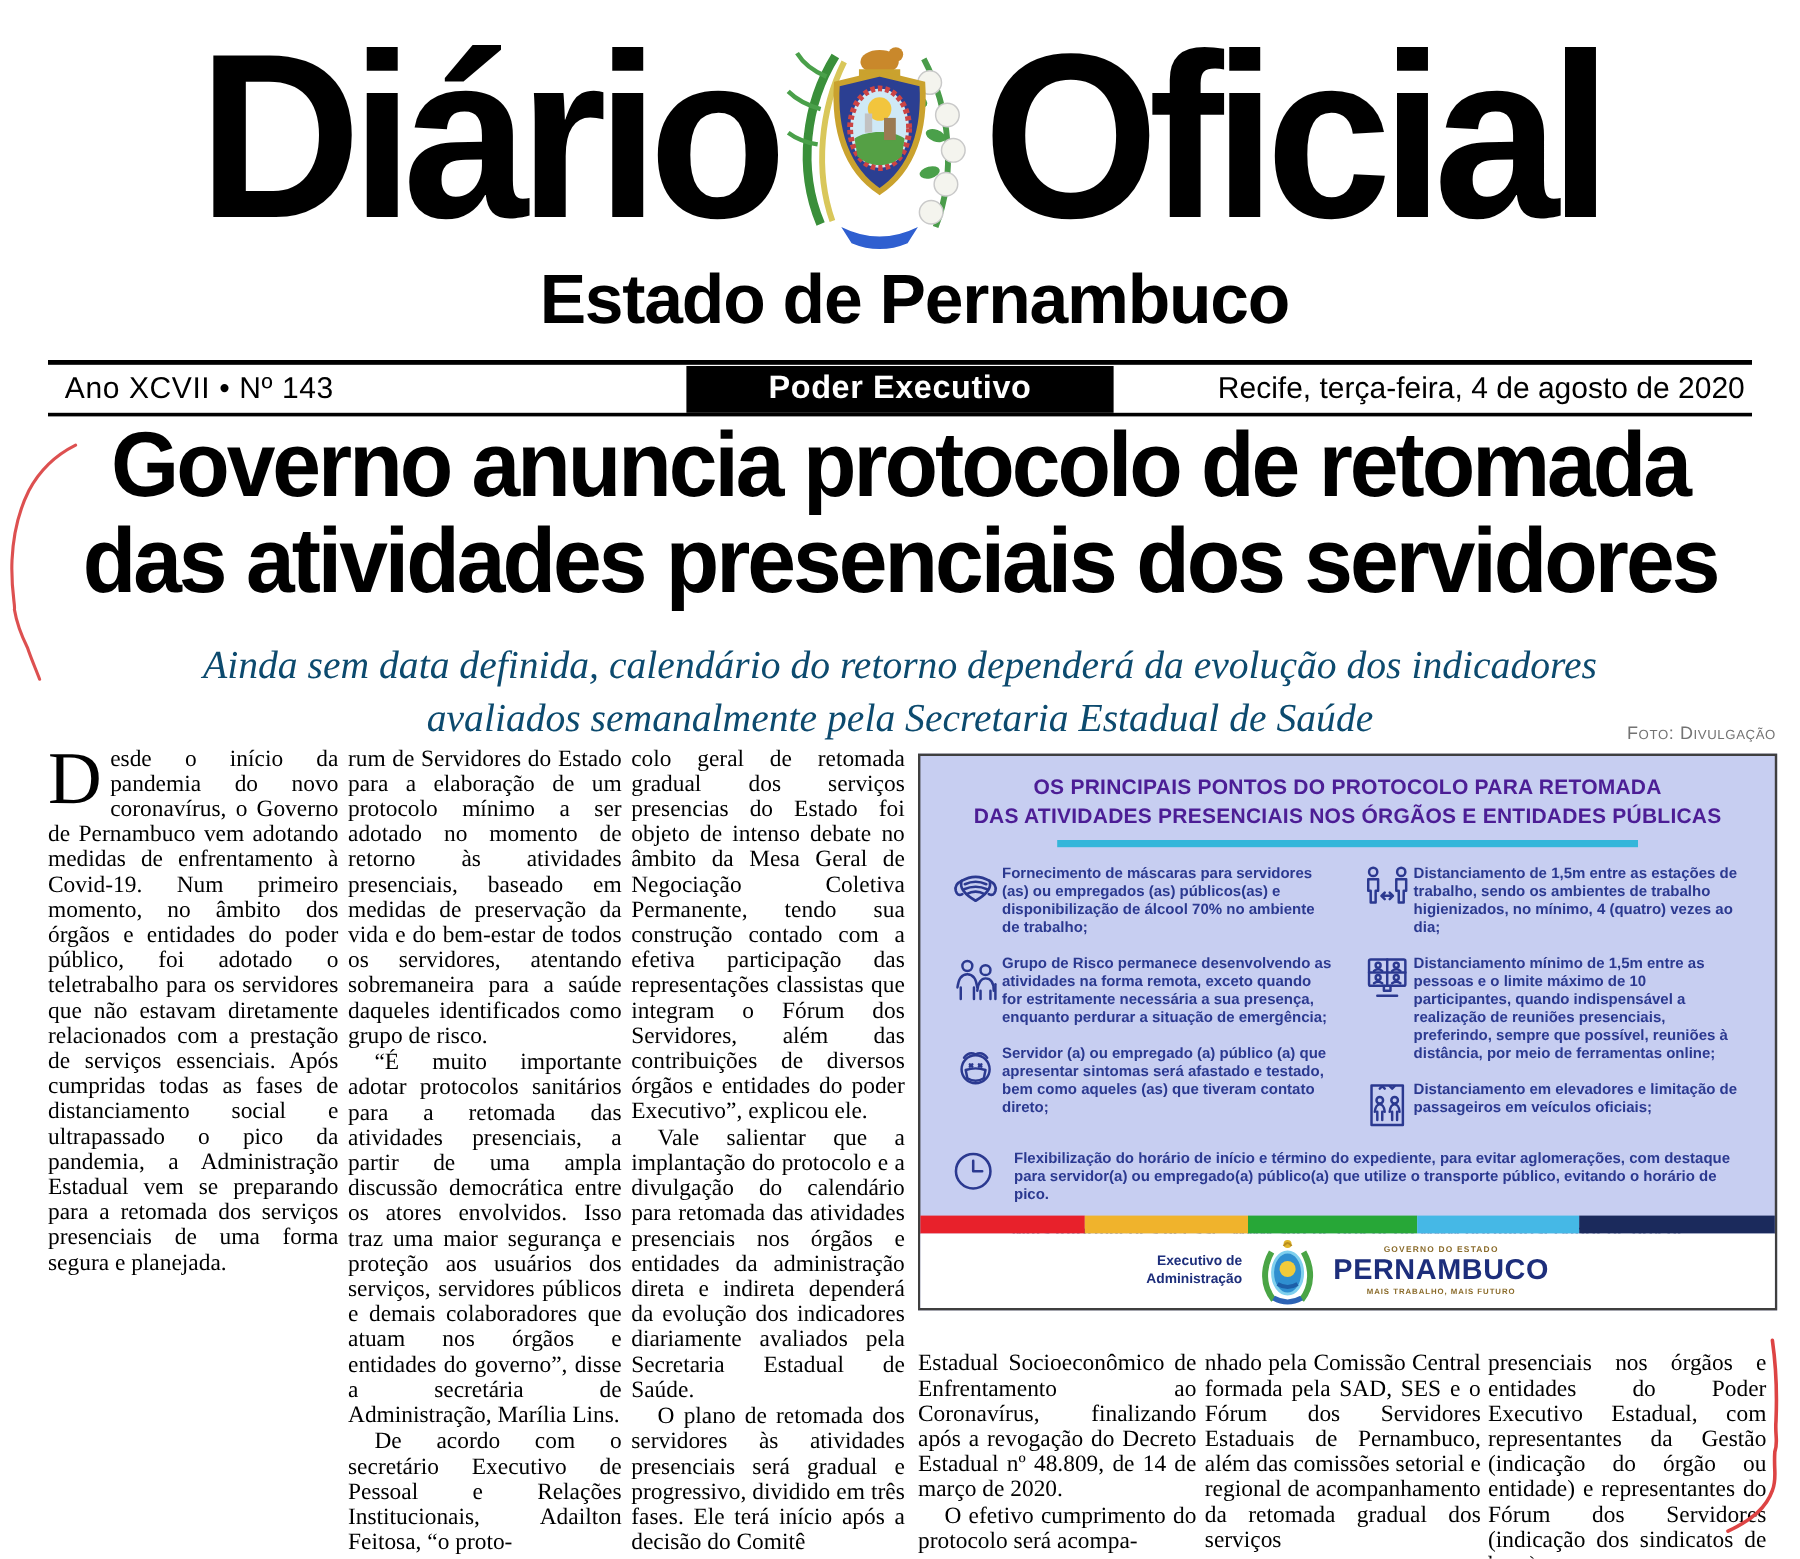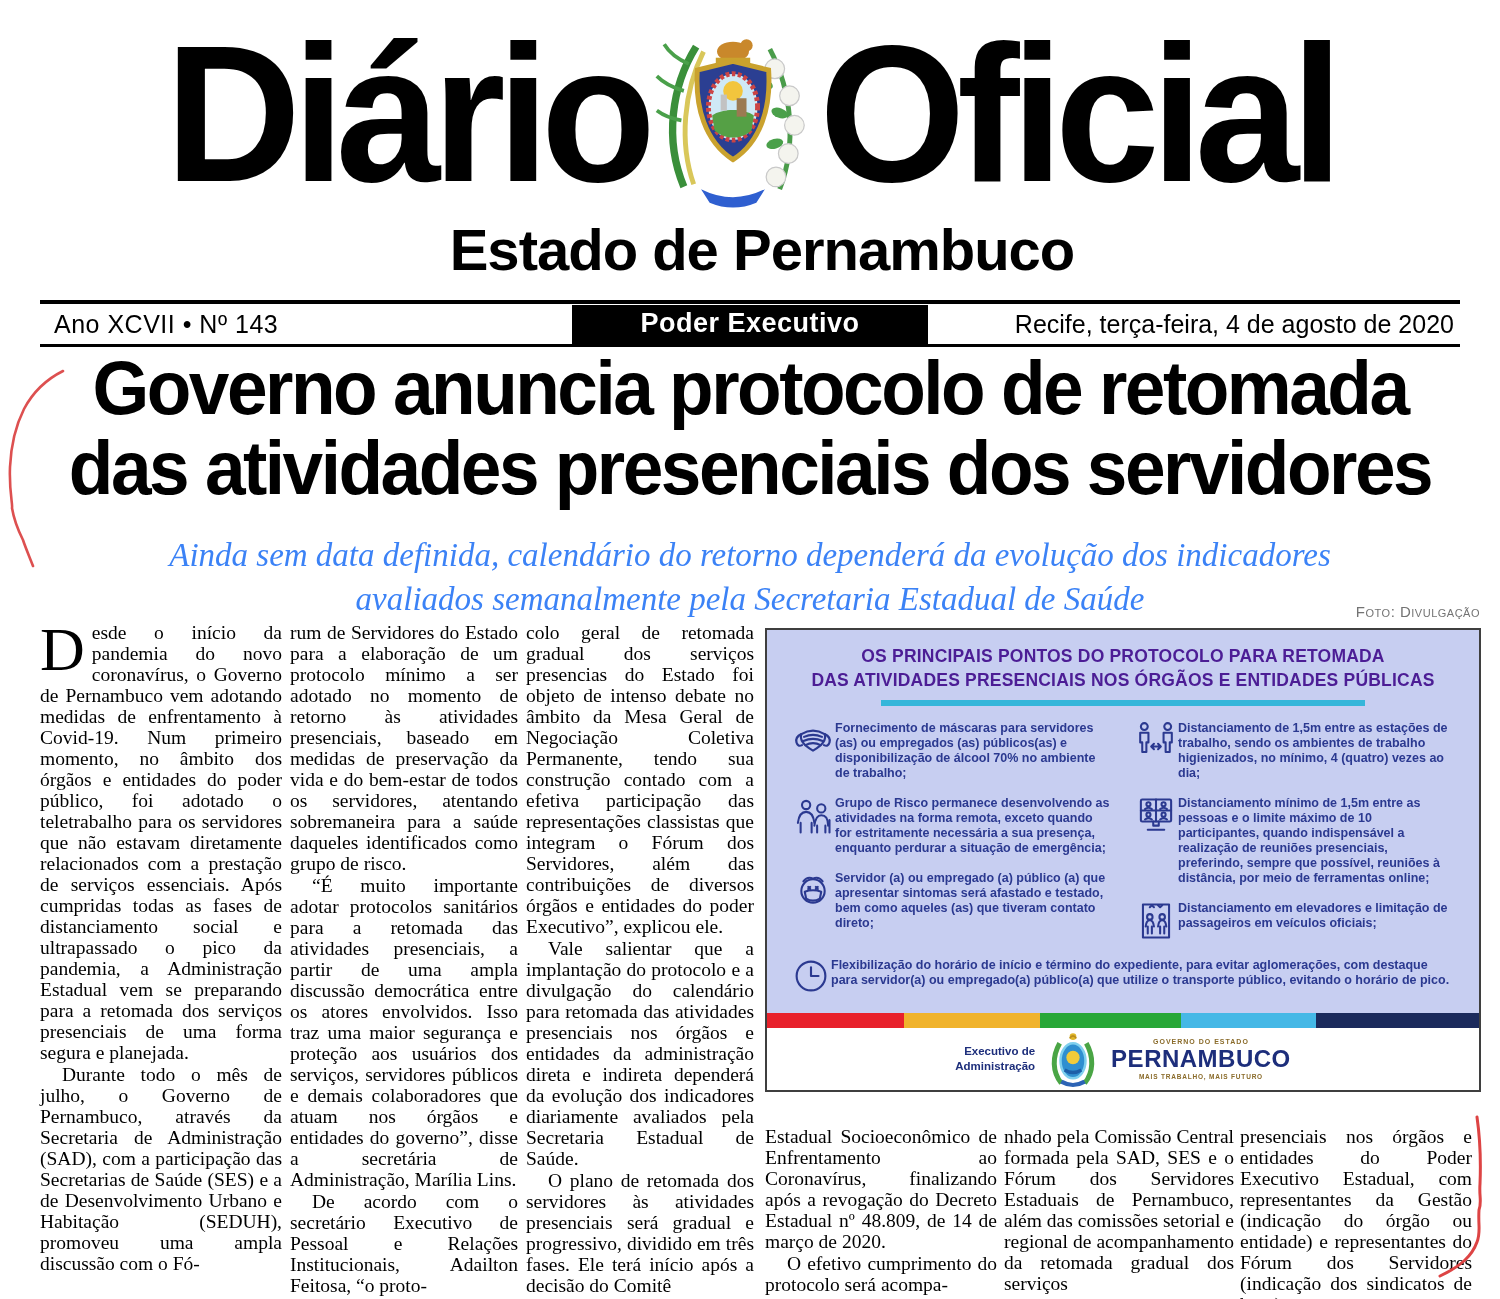--- a/index.html
+++ b/index.html
@@ -23,21 +23,21 @@
   .edition{justify-self:start;padding-left:14px;letter-spacing:0.5px;}
   .power-box{justify-self:center;background:#000;color:#fff;font-weight:700;font-size:27px;
              padding:3px 68px 5px;letter-spacing:0.5px;}
   .dateline{justify-self:end;padding-right:6px;}
 
   
   .headline{position:absolute;top:352px;left:30px;width:1440px;margin:0;text-align:center;
             font-family:"Liberation Sans",sans-serif;font-weight:700;font-size:73px;
             letter-spacing:-2.5px;line-height:1.04;transform:scaleY(1.05);}
   .subheadline{position:absolute;top:534px;left:125px;width:1250px;text-align:center;
-               font-style:italic;font-size:33px;line-height:1.32;color:#3b82f6;}
+               font-style:italic;font-size:33px;line-height:1.32;color:#0c4a6e;}
 
   .photo-credit{position:absolute;top:603px;right:20px;font-family:"Liberation Sans",sans-serif;
                 font-size:15px;color:#737373;font-variant:small-caps;letter-spacing:0.5px;}
 
   
   .col{position:absolute;text-align:justify;font-size:19.5px;line-height:21px;}
   .col p{margin:0;}
   .col p + p{text-indent:22px;margin-top:1px;}
   .dropcap{float:left;font-size:62px;line-height:50px;padding:2px 7px 0 0;font-weight:400;}
   .c1{left:40px;top:622px;width:242px;}
@@ -53,21 +53,21 @@
                font-family:"Liberation Sans",sans-serif;color:#2b3990;}
   .ig-title{margin:15px 30px 0;text-align:center;font-weight:700;font-size:17.5px;
             line-height:1.35;color:#4c1d95;letter-spacing:0.2px;}
   .ig-underline{width:484px;height:6px;margin:8px auto 13px;}
   .ig-cols{display:flex;gap:22px;padding:0 24px;}
   .ig-col{flex:1;}
   .ig-item{display:flex;margin-bottom:13px;align-items:flex-start;}
   .ig-icon{width:44px;height:44px;flex:none;}
   .ig-icon svg{width:100%;height:100%;}
   .ig-text{font-size:12.5px;line-height:1.2;font-weight:700;color:#2b3990;padding-top:2px;}
-  .ig-wide{display:flex;padding:0 24px;align-items:flex-start;margin-top:0;}
+  .ig-wide{display:flex;gap:14px;padding:0 24px;align-items:flex-start;margin-top:0;}
   .ig-wide .ig-icon{width:40px;height:40px;}
   .ig-info{text-align:center;font-weight:700;font-size:14.5px;color:#1d2e7b;margin-top:16px;}
   .ig-stripe{position:absolute;left:0;right:0;bottom:62px;height:15px;display:flex;}
   .ig-stripe div{height:100%;}
   .s1{width:19.3%;} .s2{width:19.1%;} .s3{width:19.7%;} .s4{width:19%;} .s5{width:22.9%;}
   .ig-footer{position:absolute;left:0;right:0;bottom:0;height:62px;background:#fff;
              display:flex;align-items:center;justify-content:center;gap:13px;}
   .ig-org{font-size:11.5px;font-weight:700;color:#1d2e7b;text-align:right;line-height:1.3;}
   .ig-gov{text-align:center;color:#1d2e7b;line-height:1;}
   .ig-gov-top{font-size:7px;font-weight:700;letter-spacing:1px;color:#8a6b2a;margin-bottom:2px;}
@@ -125,21 +125,20 @@
   <h1 class="headline">
     <span>Governo anuncia protocolo de retomada</span><br>
     <span>das atividades presenciais dos servidores</span>
   </h1>
   <div class="subheadline">Ainda sem data definida, calendário do retorno dependerá da evolução dos indicadores avaliados semanalmente pela Secretaria Estadual de Saúde</div>
 
   <div class="photo-credit">Foto: Divulgação</div>
 
   <div class="col c1">
     <p><span class="dropcap">D</span><span>esde o início da pandemia do novo coronavírus, o Governo de Pernambuco vem adotando medidas de enfrentamento à Covid-19. Num primeiro momento, no âmbito dos órgãos e entidades do poder público, foi adotado o teletrabalho para os servidores que não estavam diretamente relacionados com a prestação de serviços essenciais. Após cumpridas todas as fases de distanciamento social e ultrapassado o pico da pandemia, a Administração Estadual vem se preparando para a retomada dos serviços presenciais de uma forma segura e planejada.</span></p>
-    <p>Durante todo o mês de julho, o Governo de Pernambuco, através da Secretaria de Administração (SAD), com a participação das Secretarias de Saúde (SES) e a de Desenvolvimento Urbano e Habitação (SEDUH), promoveu uma ampla discussão com o Fó-</p>
   </div>
   <div class="col c2">
     <p>rum de Servidores do Estado para a elaboração de um protocolo mínimo a ser adotado no momento de retorno às atividades presenciais, baseado em medidas de preservação da vida e do bem-estar de todos os servidores, atentando sobremaneira para a saúde daqueles identificados como grupo de risco.</p>
     <p>“É muito importante adotar protocolos sanitários para a retomada das atividades presenciais, a partir de uma ampla discussão democrática entre os atores envolvidos. Isso traz uma maior segurança e proteção aos usuários dos serviços, servidores públicos e demais colaboradores que atuam nos órgãos e entidades do governo”, disse a secretária de Administração, Marília Lins.</p>
     <p>De acordo com o secretário Executivo de Pessoal e Relações Institucionais, Adailton Feitosa, “o proto-</p>
   </div>
   <div class="col c3">
     <p>colo geral de retomada gradual dos serviços presencias do Estado foi objeto de intenso debate no âmbito da Mesa Geral de Negociação Coletiva Permanente, tendo sua construção contado com a efetiva participação das representações classistas que integram o Fórum dos Servidores, além das contribuições de diversos órgãos e entidades do poder Executivo”, explicou ele.</p>
     <p>Vale salientar que a implantação do protocolo e a divulgação do calendário para retomada das atividades presenciais nos órgãos e entidades da administração direta e indireta dependerá da evolução dos indicadores diariamente avaliados pela Secretaria Estadual de Saúde.</p>
     <p>O plano de retomada dos servidores às atividades presenciais será gradual e progressivo, dividido em três fases. Ele terá início após a decisão do Comitê</p>

